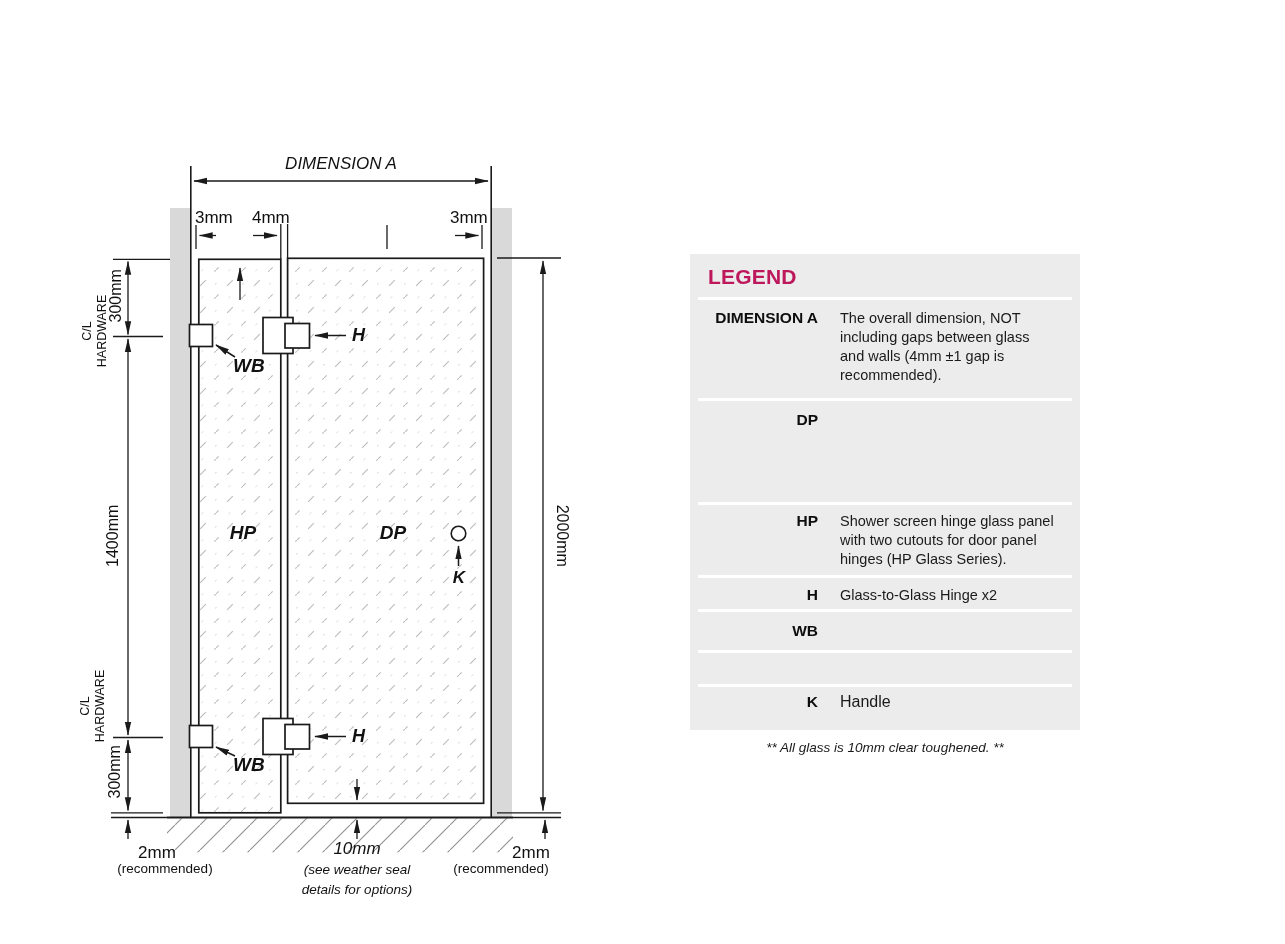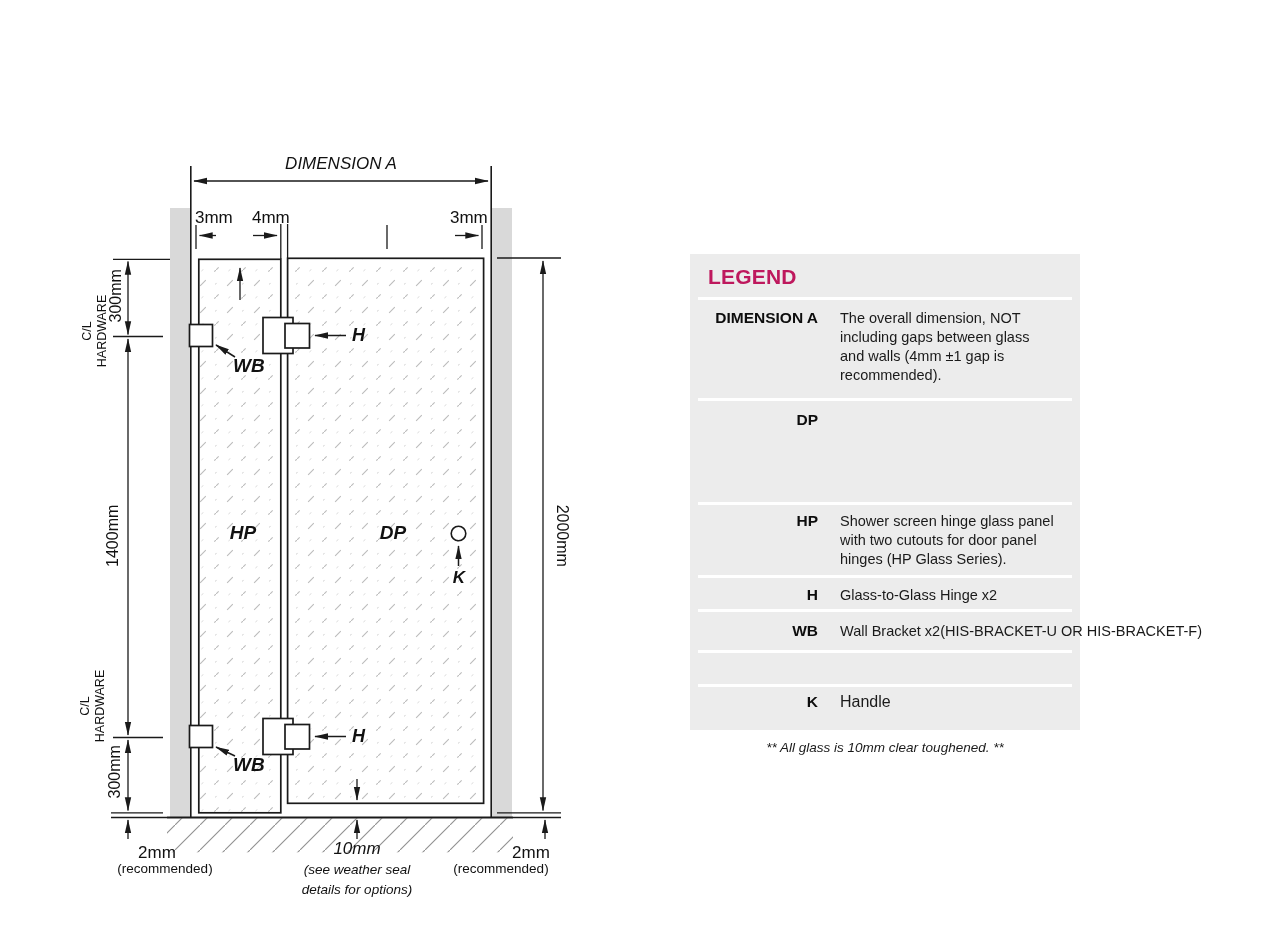--- a/index.html
+++ b/index.html
@@ -197,21 +197,20 @@
 
     <div class="leg-term" style="top:258px">HP</div>
     <div class="leg-desc" style="top:258px">Shower screen hinge glass panel
 with two cutouts for door panel
 hinges (HP Glass Series).</div>
 
     <div class="leg-term" style="top:332px">H</div>
     <div class="leg-desc" style="top:332px">Glass-to-Glass Hinge x2</div>
 
     <div class="leg-term" style="top:368px">WB</div>
-    <div class="leg-desc" style="top:368px;width:440px;">Wall Bracket x2(HIS-BRACKET-U OR HIS-BRACKET-F)</div>
 
     <div class="leg-term" style="top:439px">K</div>
     <div class="leg-desc" style="top:438px;font-size:16px;">Handle</div>
   </div>
 
   <div class="footnote">** All glass is 10mm clear toughened. **</div>
 
 </div>
 
 </body></html>

